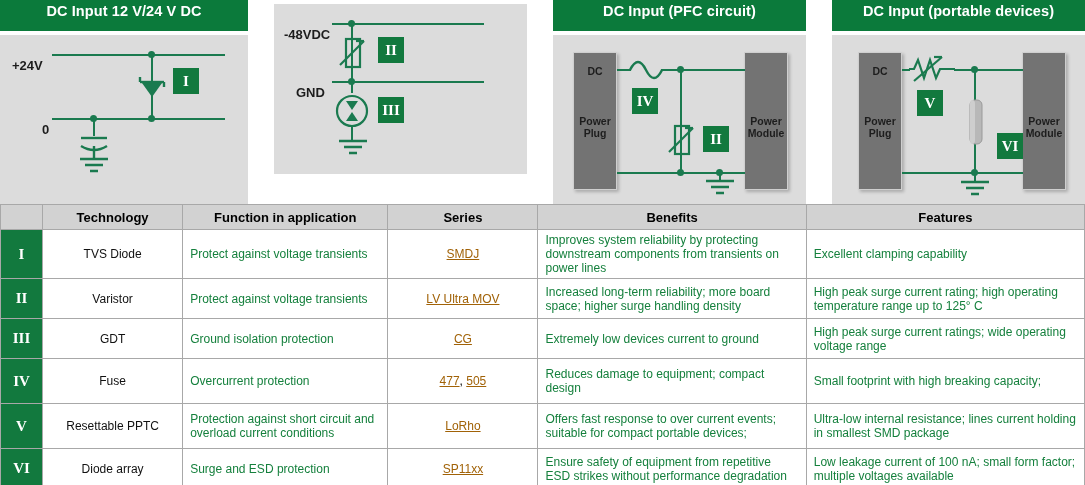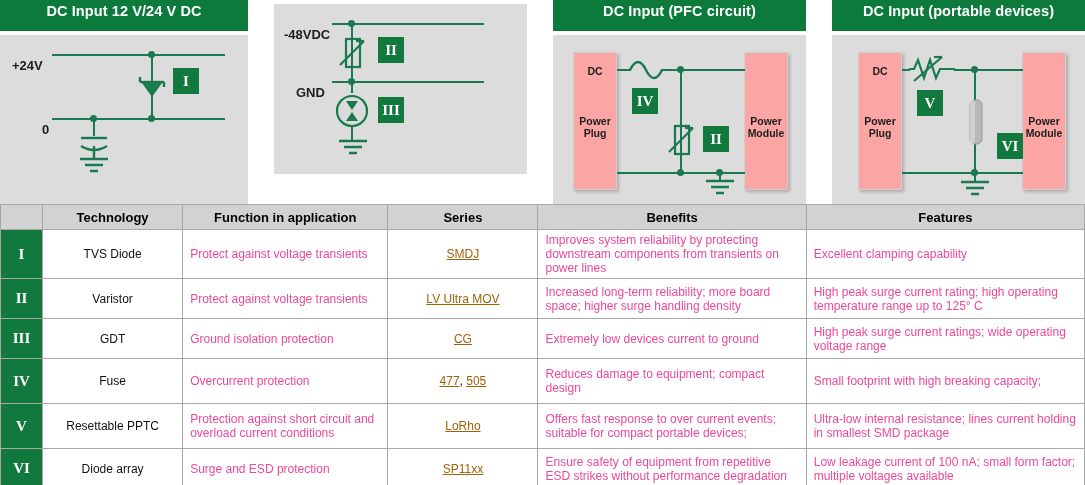--- a/index.html
+++ b/index.html
@@ -58,21 +58,21 @@
     color: #ffffff;
     font-family: "Liberation Serif", serif;
     font-size: 15px;
     font-weight: bold;
     text-align: center;
     line-height: 1;
     display: flex; align-items: center; justify-content: center;
   }
   .blockbox {
     position: absolute;
-    background: #fca5a5;
+    background: #737373;
     border: 1px solid #cfcfcf;
     box-shadow: 2px 2px 3px rgba(0,0,0,0.22);
   }
   .blockbox span {
     position: absolute;
     left: 0; right: 0;
     text-align: center;
     font-size: 10.5px;
     font-weight: bold;
     color: #1d1d1d;
@@ -122,21 +122,21 @@
     padding: 0;
   }
   td.techcell {
     text-align: center;
     font-size: 12px;
     color: #111111;
   }
   td.funccell, td.benefitcell, td.featurecell {
     text-align: left;
     font-size: 12px;
-    color: #ec4899;
+    color: #15803d;
     line-height: 14px;
   }
   td.seriescell {
     text-align: center;
     font-size: 12px;
   }
   td.seriescell a {
     color: #a16207;
     text-decoration: underline;
   }

